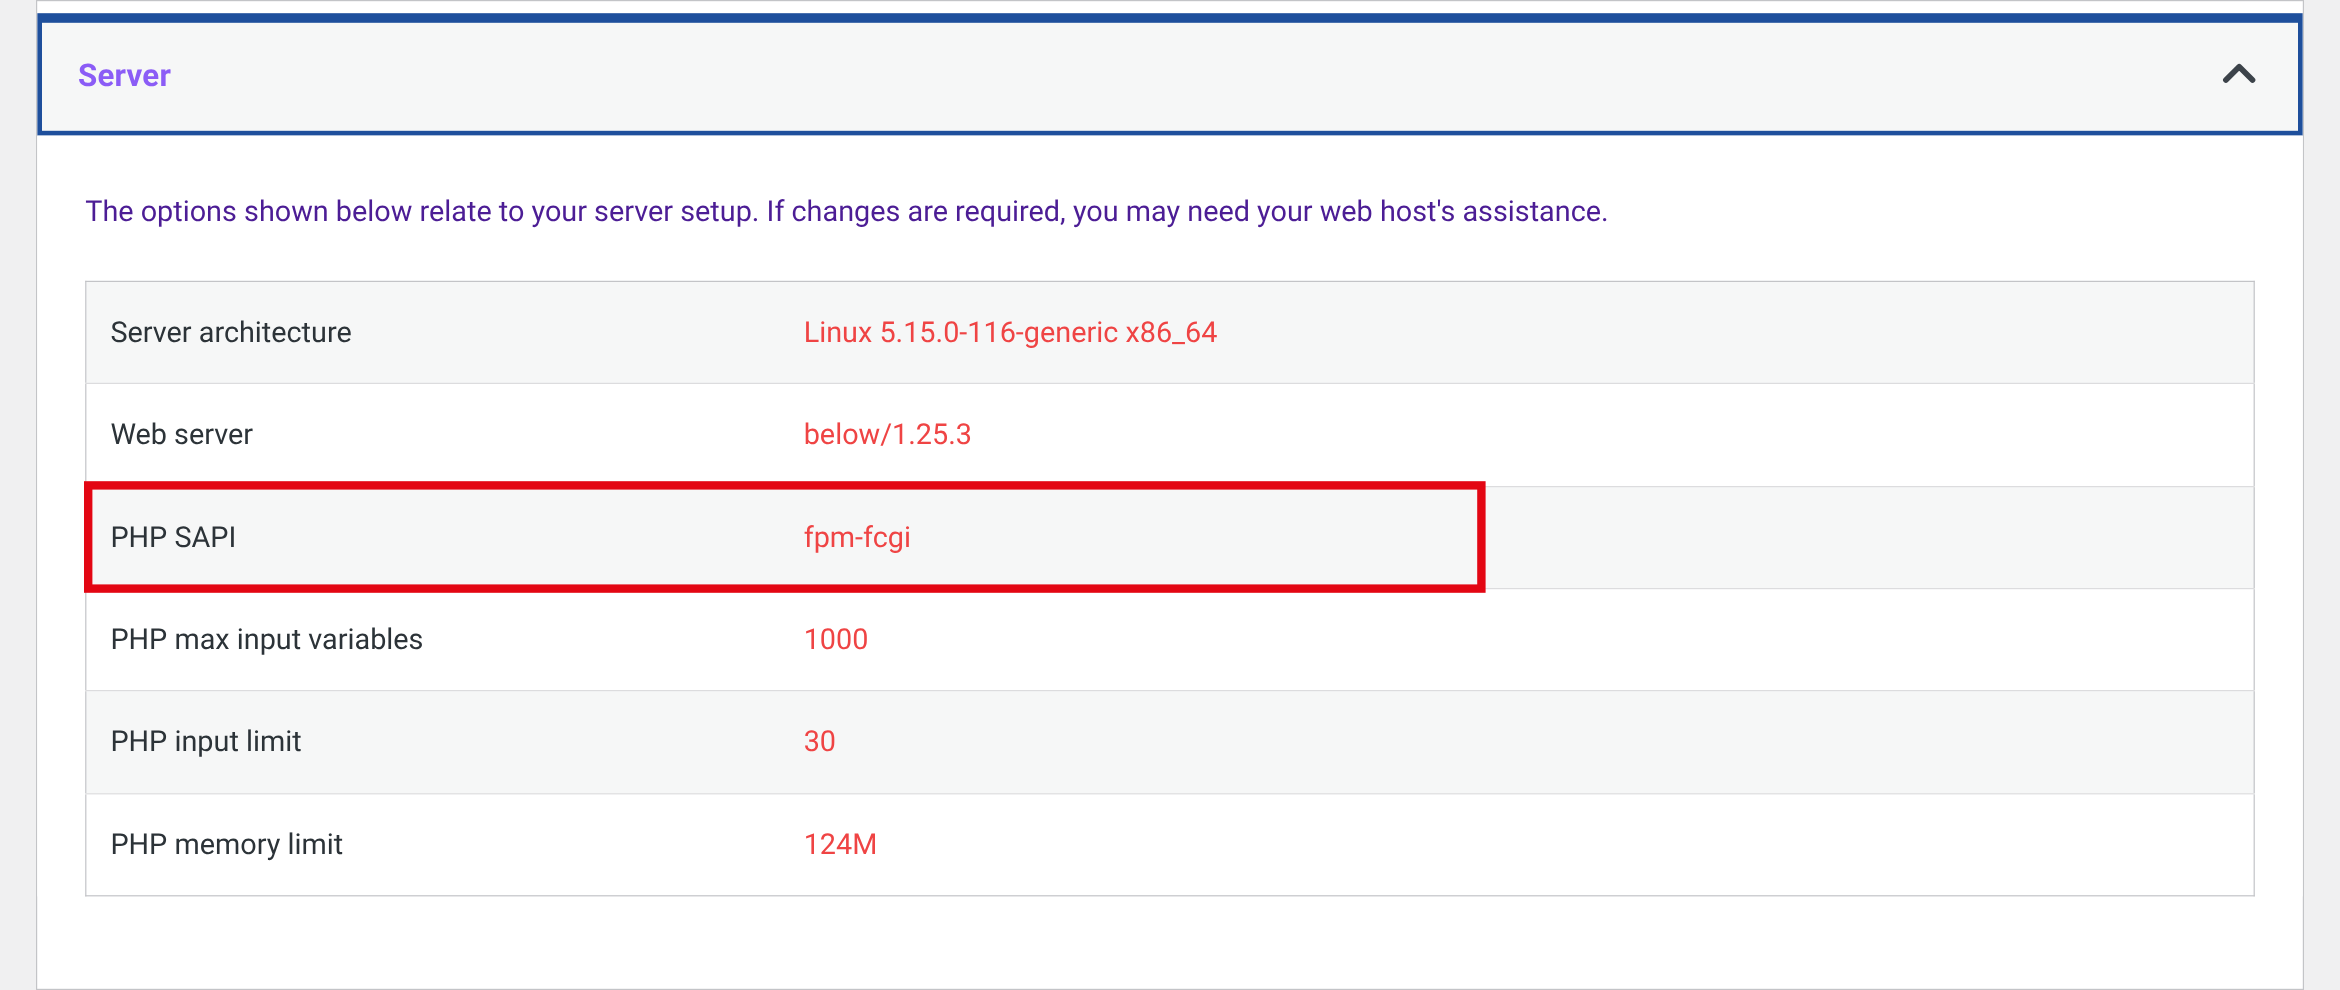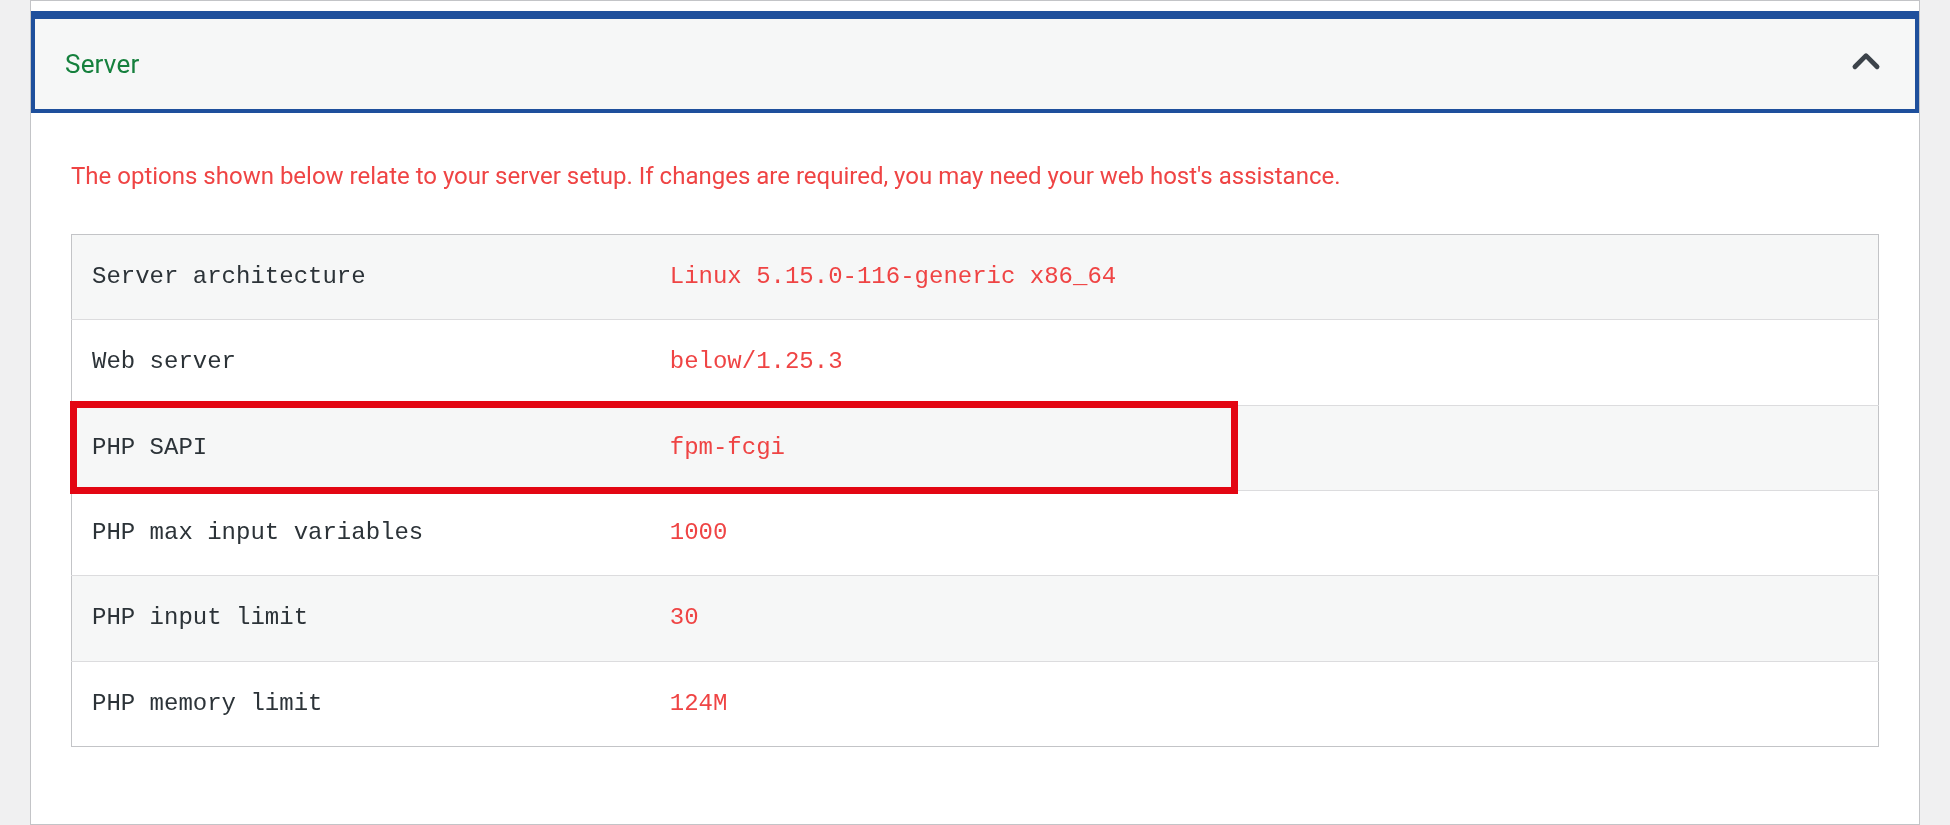--- a/index.html
+++ b/index.html
@@ -29,37 +29,37 @@
     align-items: center;
     justify-content: space-between;
     border: 4px solid #1e4f9c;
     background: #f6f7f7;
     padding: 24px 30px;
     cursor: pointer;
     user-select: none;
   }
   .panel-title {
     font-size: 26px;
-    font-weight: 400;
-    color: #15803d;
+    font-weight: 700;
+    color: #8b5cf6;
     letter-spacing: .2px;
   }
   .chev {
     width: 38px;
     height: 38px;
     color: #3c434a;
     flex-shrink: 0;
   }
   .panel-body {
     padding: 46px 40px 0 40px;
     background: #fff;
   }
   .panel-desc {
     font-size: 24px;
-    color: #ef4444;
+    color: #4c1d95;
     margin-bottom: 40px;
     line-height: 1.45;
   }
   table.info {
     width: 100%;
     border-collapse: collapse;
     border: 1px solid #c3c4c7;
     table-layout: fixed;
   }
   table.info tr {
@@ -67,21 +67,20 @@
   }
   table.info tr:first-child { border-top: none; }
   table.info tr:nth-child(odd) { background: #f6f7f7; }
   table.info tr:nth-child(even) { background: #ffffff; }
   table.info td {
     font-size: 24px;
     color: #2c3338;
     padding: 26px 20px 26px 20px;
     vertical-align: middle;
     line-height: 1.35;
-    font-family: Liberation Mono, monospace;
   }
   table.info td.label {
     width: 32%;
     font-weight: 400;
   }
   table.info td.value {
     width: 68%;
     font-weight: 400;
     color: #ef4444;
   }

